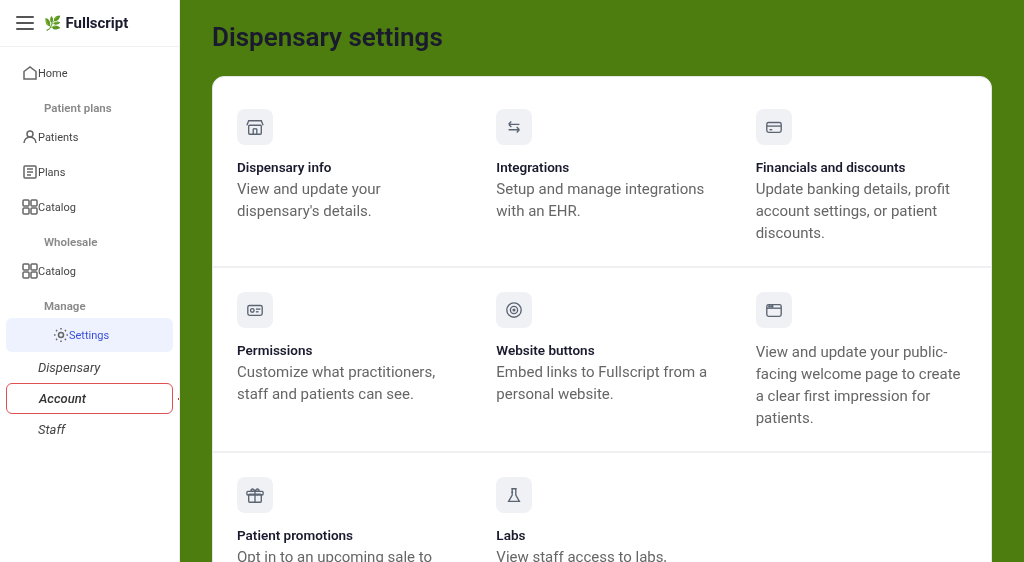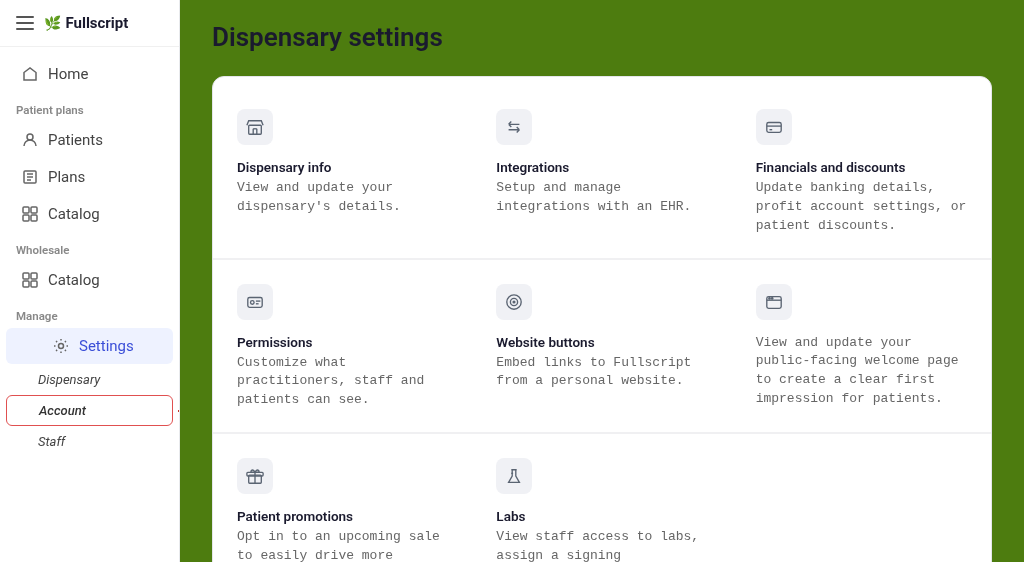--- a/index.html
+++ b/index.html
@@ -23,38 +23,39 @@
       padding: 14px 16px;
       border-bottom: 1px solid #f0f0f0;
     }
     .hamburger-icon { cursor: pointer; display: flex; flex-direction: column; gap: 4px; }
     .hamburger-icon span { display: block; width: 18px; height: 2px; background: #555; border-radius: 2px; }
     .logo-text { font-size: 15px; font-weight: 700; color: #1a1a2e; display: flex; align-items: center; gap: 4px; }
     .logo-heart { color: #4caf87; font-size: 14px; }
 
     .sidebar-nav { padding: 8px 0; flex: 1; }
     .nav-item {
-      display: flex; align-items: center; gap: 10px;
+      display: flex; align-items: center; 
       padding: 9px 16px;
       color: #444;
-      font-size: 15px;
+      font-size: 11px;
       cursor: pointer;
       border-radius: 6px;
       margin: 1px 6px;
     }
     .nav-item.active { background: #eef2ff; color: #3b4fd8; padding-left: 47px; }
     .nav-icon { width: 16px; height: 16px; display: flex; align-items: center; justify-content: center; color: #666; font-size: 14px; }
 
     .nav-section-label {
       font-size: 11.5px;
       font-weight: 600;
       color: #888;
       padding: 10px 16px 4px;
       text-transform: none;
       letter-spacing: 0;
+      margin-left: 28px;
     }
 
     .sub-nav-item {
       display: flex; align-items: center;
       padding: 7px 16px 7px 32px;
       color: #444;
       font-size: 13px;
       cursor: pointer;
       margin: 1px 6px;
       border-radius: 6px;
@@ -120,24 +121,23 @@
     }
     .item-icon-wrap svg { width: 18px; height: 18px; }
 
     .item-text h3 {
       font-size: 13.5px;
       font-weight: 600;
       color: #1a1a2e;
       margin-bottom: 4px;
     }
     .item-text p {
-      font-size: 13px;
+      font-size: 15px;
       color: #666;
       line-height: 1.45;
-      font-family: Liberation Mono, monospace;
     }
 
     
     .grid-divider {
       grid-column: 1 / -1;
       height: 1px;
       background: #f0f0f2;
     }
   </style>
 </head>

